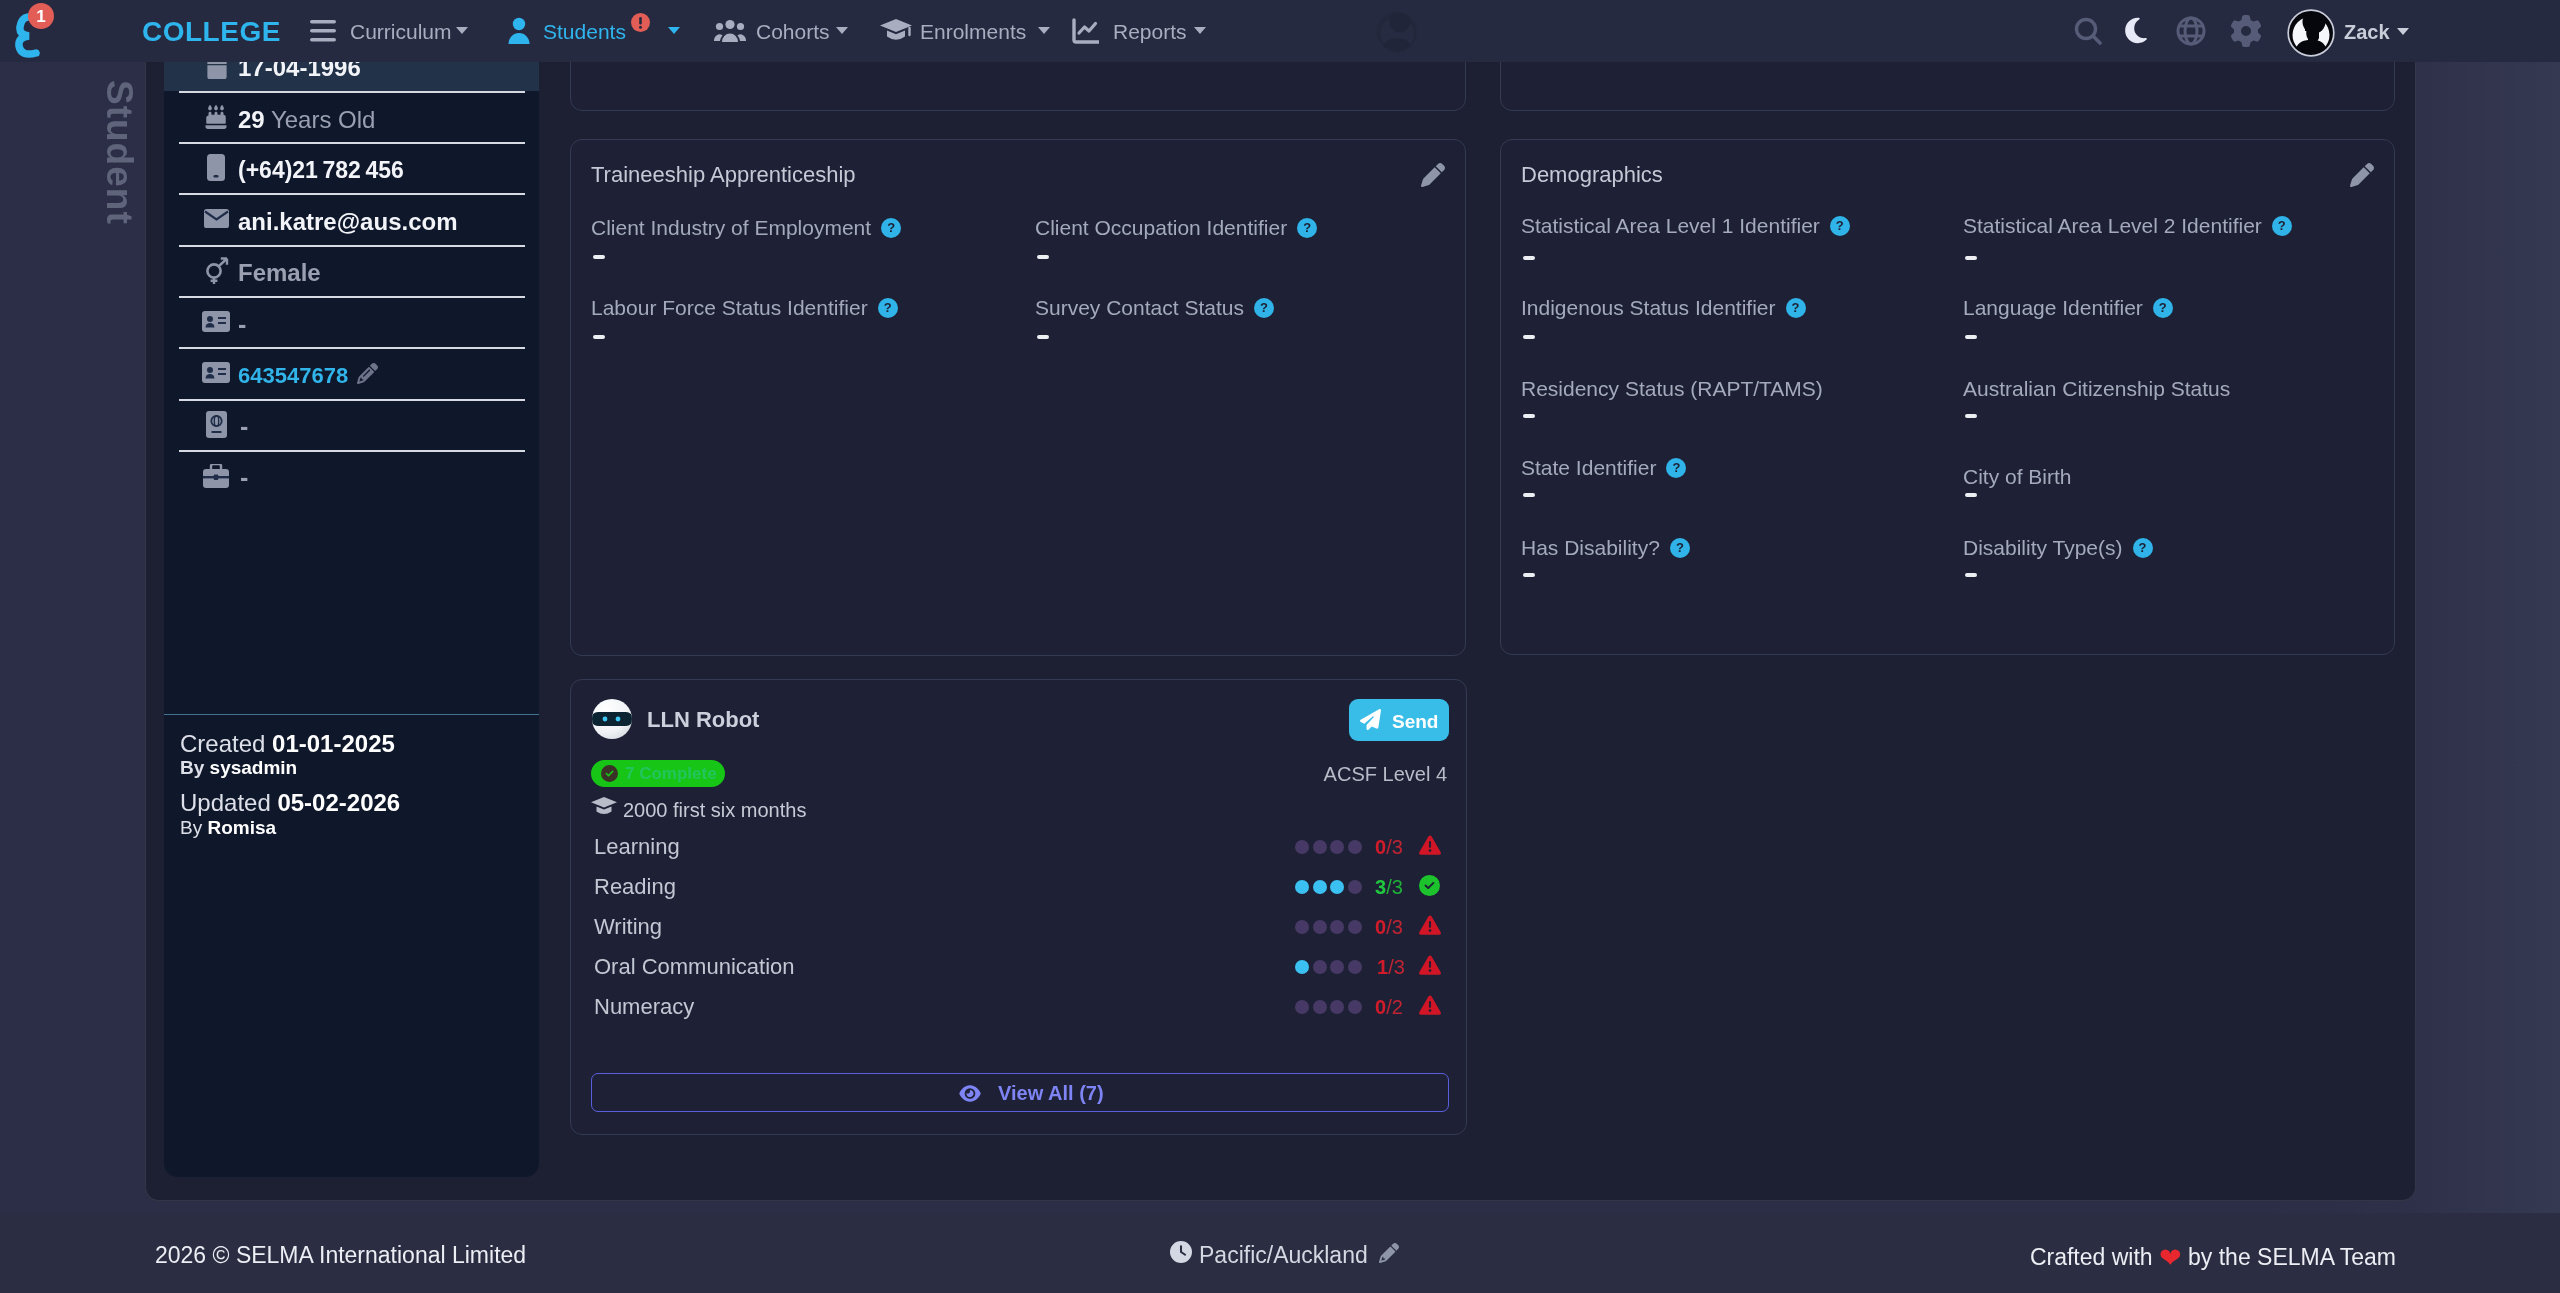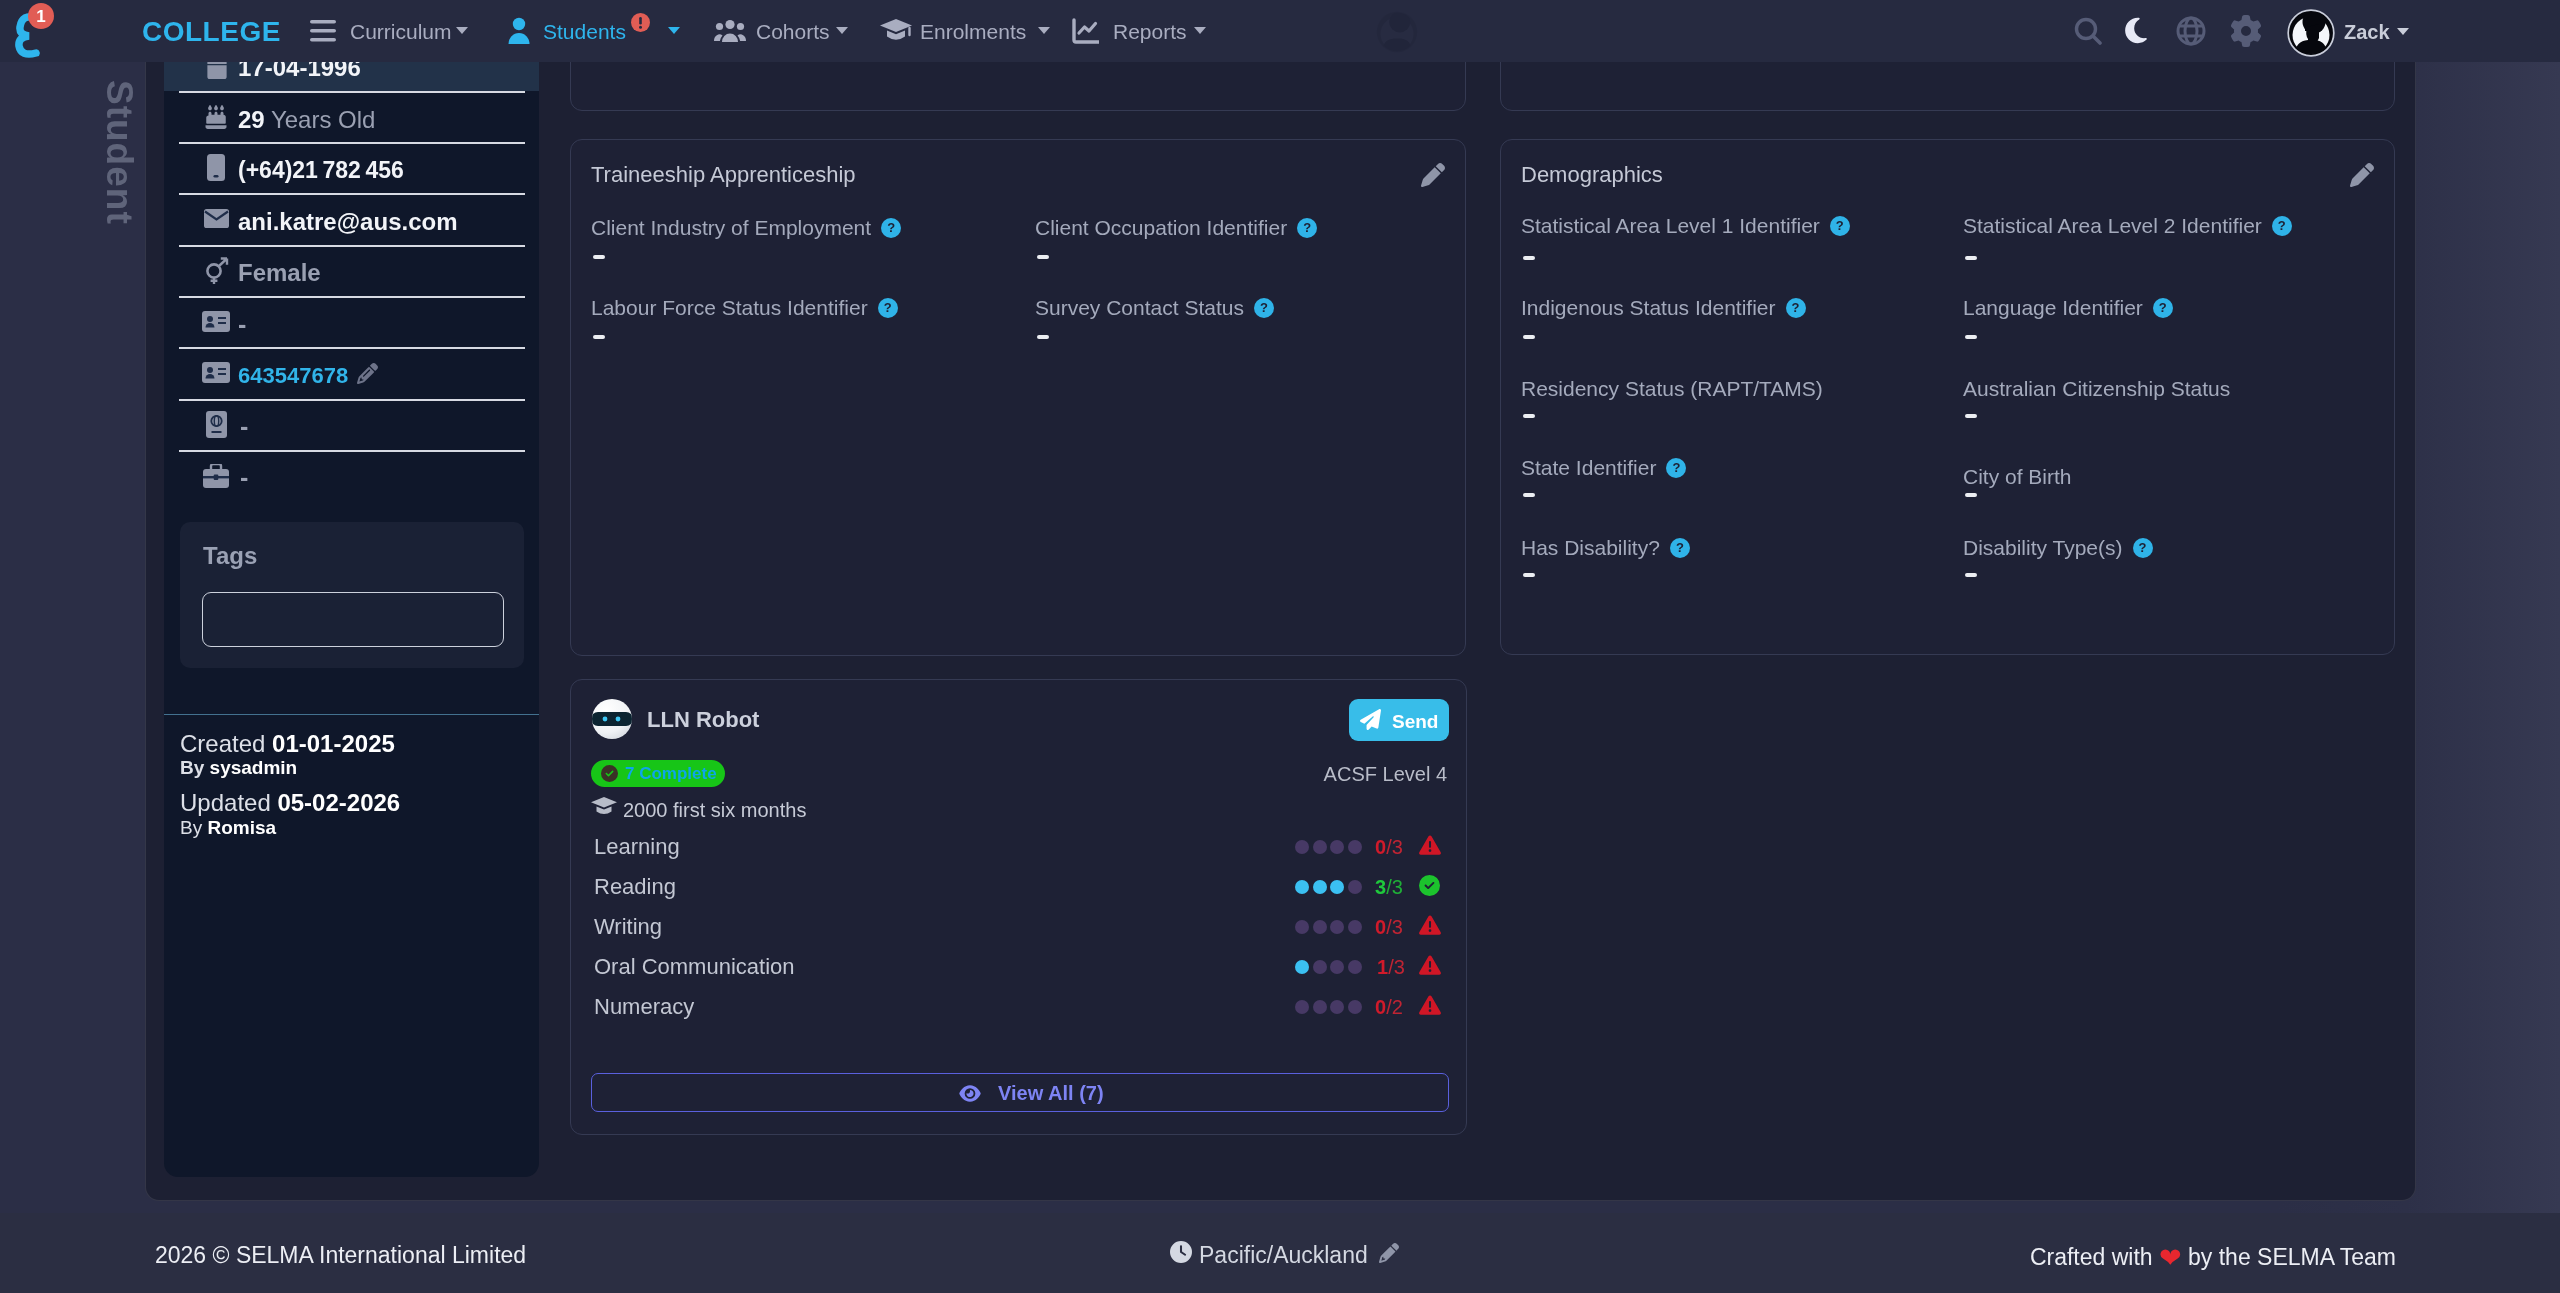--- a/index.html
+++ b/index.html
@@ -230,24 +230,20 @@
 
   <div class="srow-line" style="top:388px;"></div>
   <svg class="abs" style="left:39px;top:402px;" width="26" height="24" viewBox="0 0 26 24">
       <rect x="0" y="5" width="26" height="19" rx="3" fill="#8f95a8"></rect>
       <path d="M8 5 v-3 a2 2 0 0 1 2-2 h6 a2 2 0 0 1 2 2 v3" fill="none" stroke="#8f95a8" stroke-width="2.4"></path>
       <rect x="0" y="12" width="26" height="2.4" fill="#1f2d49"></rect>
       <rect x="10.7" y="10.5" width="4.6" height="5.4" rx="1" fill="#1f2d49"></rect>
     </svg>
   <div class="abs" style="left:76px;top:401px;font-size:25px;color:#9aa0b2;font-weight:700;">-</div>
 
-  <div id="tagsbox">
-    <div class="lbl">Tags</div>
-    <div class="inp"></div>
-  </div>
 
   <div class="abs" style="left:0;top:652px;width:375px;height:1px;background:#43718f;"></div>
   <div class="abs" style="left:16px;top:668px;font-size:24px;color:#dde0e8;">Created <b style="color:#fff;">01-01-2025</b></div>
   <div class="abs" style="left:16px;top:695px;font-size:19px;color:#dde0e8;font-weight:bold;">By <b style="color:#fff;">sysadmin</b></div>
   <div class="abs" style="left:16px;top:727px;font-size:24px;color:#dde0e8;">Updated <b style="color:#fff;">05-02-2026</b></div>
   <div class="abs" style="left:16px;top:755px;font-size:19px;color:#dde0e8;">By <b style="color:#fff;">Romisa</b></div>
 </div>
 
 <div class="card" style="left:570px;top:40px;width:896px;height:71px;"></div>
 <div class="card" style="left:1500px;top:40px;width:895px;height:71px;"></div>
@@ -319,21 +315,21 @@
   <div class="abs" style="left:778px;top:19px;width:100px;height:42px;background:#38bde9;border-radius:9px;"></div>
   <svg class="abs" style="left:789px;top:29px;" width="21" height="21" viewBox="0 0 512 512">
       <path fill="#fff" d="M498.1 5.6c10.1 7 15.4 19.1 13.5 31.2l-64 416c-1.5 9.7-7.4 18.2-16 23s-18.9 5.4-28 1.6L284 427.7l-68.5 74.1c-8.9 9.7-22.9 12.9-35.2 8.1S160 493.2 160 480V396.4c0-4 1.5-7.8 4.2-10.7L331.8 202.8c5.8-6.3 5.6-16-.4-22s-15.7-6.4-22-.7L106 360.8 17.7 316.6C7.1 311.3 .3 300.7 0 288.9s5.9-22.8 16.1-28.7l448-256c10.7-6.1 23.9-5.5 34 1.4z"></path>
     </svg>
   <div class="abs" style="left:821px;top:31px;font-size:19px;font-weight:700;color:#fff;line-height:21px;">Send</div>
 
   <div class="abs" style="left:20px;top:80px;width:134px;height:27px;background:#17c517;border-radius:13.5px;"></div>
   <svg class="abs" style="left:30px;top:85px;" width="17" height="17" viewBox="0 0 512 512">
       <path fill="#3a3226" d="M256 512A256 256 0 1 0 256 0a256 256 0 1 0 0 512zM369 209L241 337c-9.4 9.4-24.6 9.4-33.9 0l-64-64c-9.4-9.4-9.4-24.6 0-33.9s24.6-9.4 33.9 0l47 47L335 175c9.4-9.4 24.6-9.4 33.9 0s9.4 24.6 0 33.9z"></path>
     </svg>
-  <div class="abs" style="left:54px;top:86px;font-size:17px;font-weight:700;color:#0ea5e9;line-height:16px;">7 Complete</div>
+  <div class="abs" style="left:54px;top:86px;font-size:17px;font-weight:700;color:#22c55e;line-height:16px;">7 Complete</div>
 
   <div class="abs" style="right:19px;top:82px;font-size:20px;color:#b8bcc8;line-height:24px;">ACSF Level 4</div>
 
   <svg class="abs" style="left:20px;top:117px;" width="26" height="21" viewBox="0 0 26 21">
     <path d="M13 0 L26 5.3 L13 10.6 L0 5.3 z" fill="#b8bcc8"></path>
     <path d="M5.5 9.5 v5 q7.5 5.2 15 0 v-5 l-7.5 3 z" fill="#b8bcc8"></path>
   </svg>
   <div class="abs" style="left:52px;top:118px;font-size:20px;color:#c6cad6;line-height:24px;">2000 first six months</div>
 
   <div class="skill" style="left:23px;top:155px;">Learning</div>

